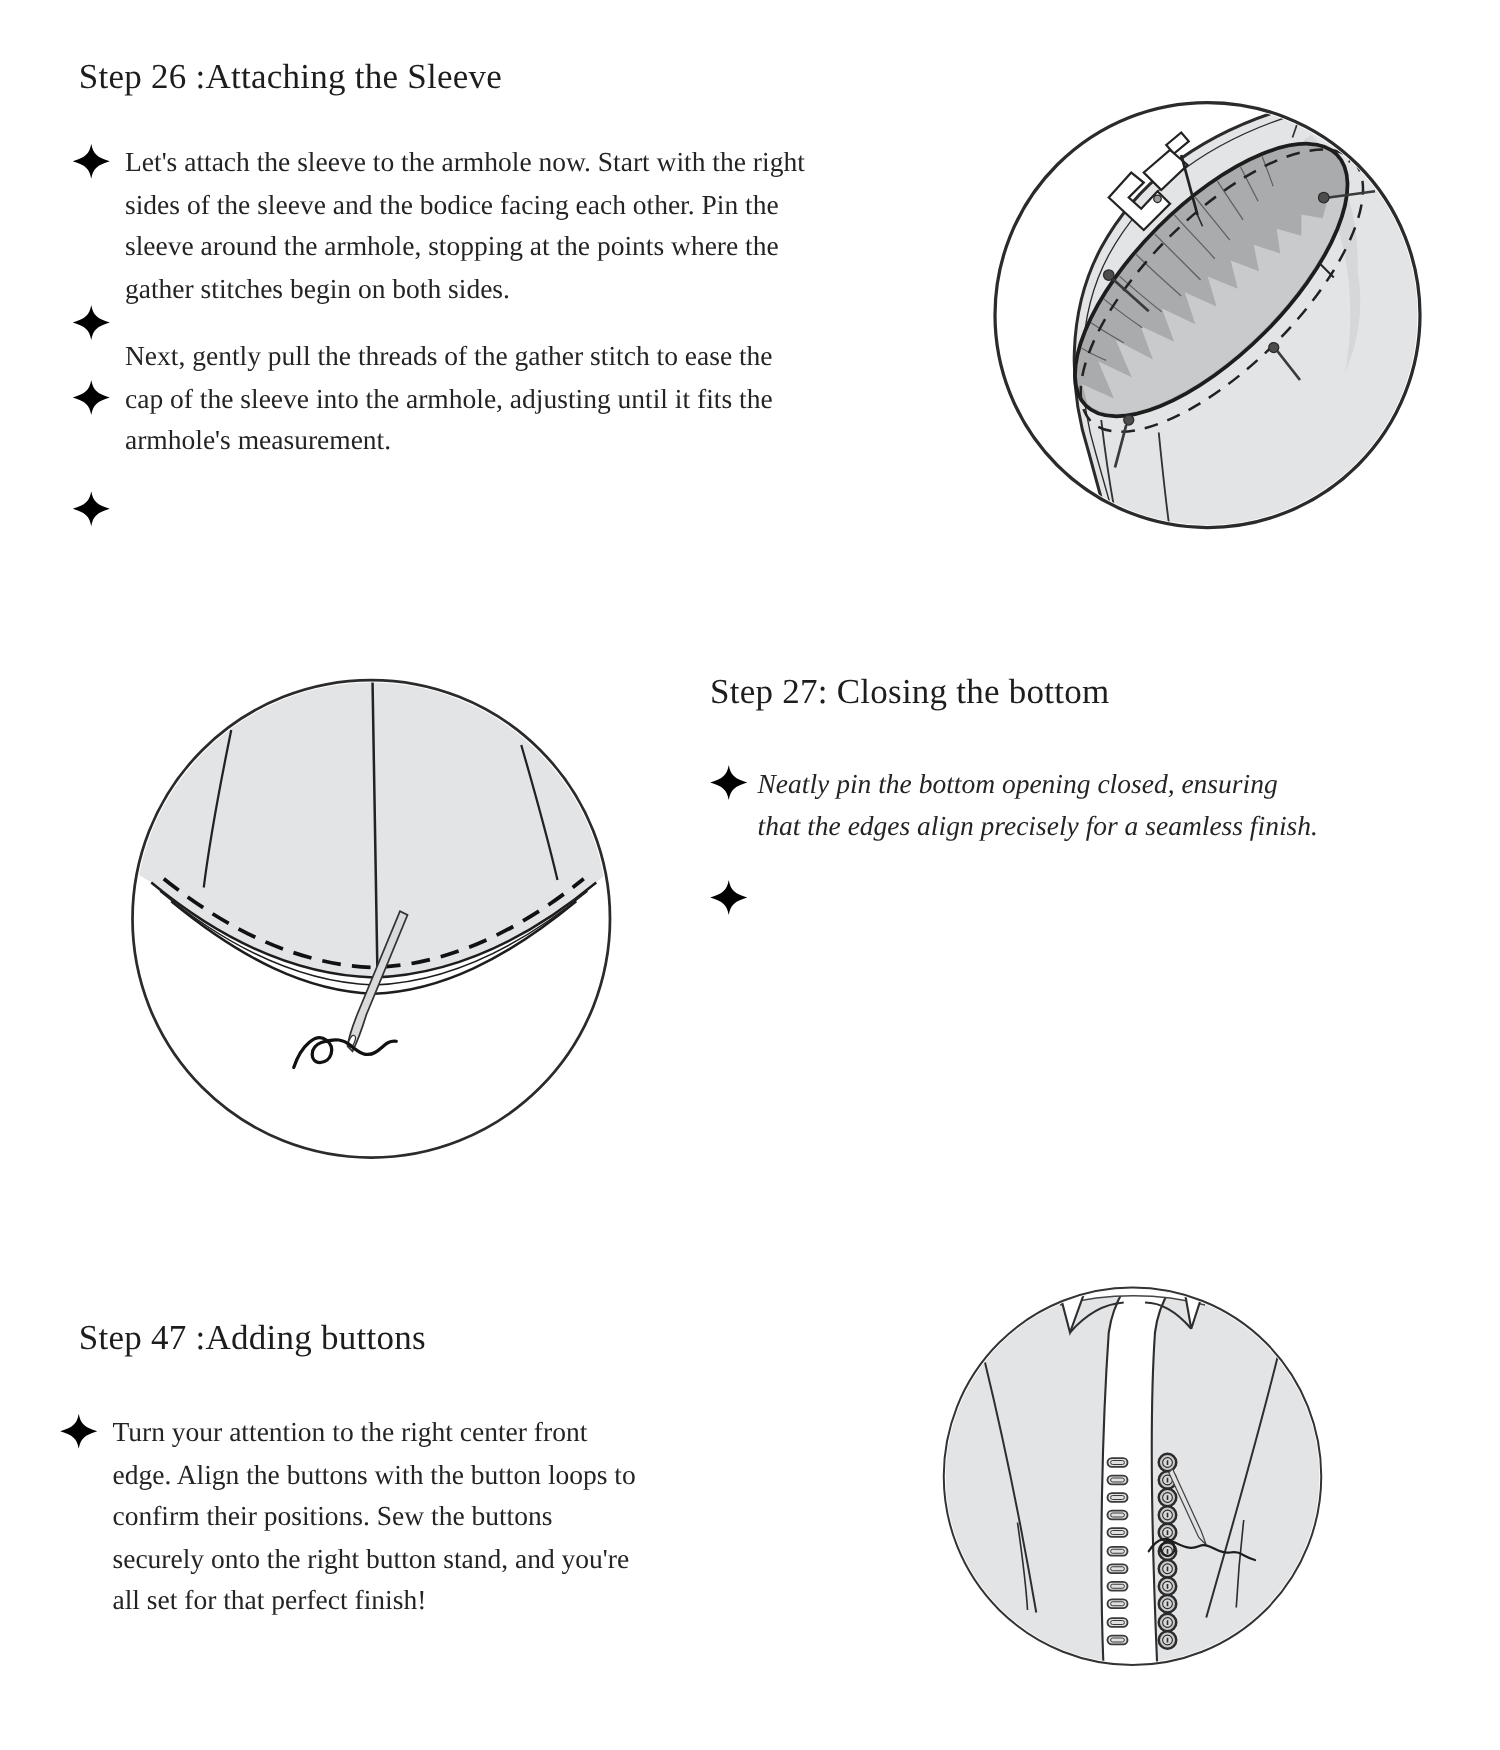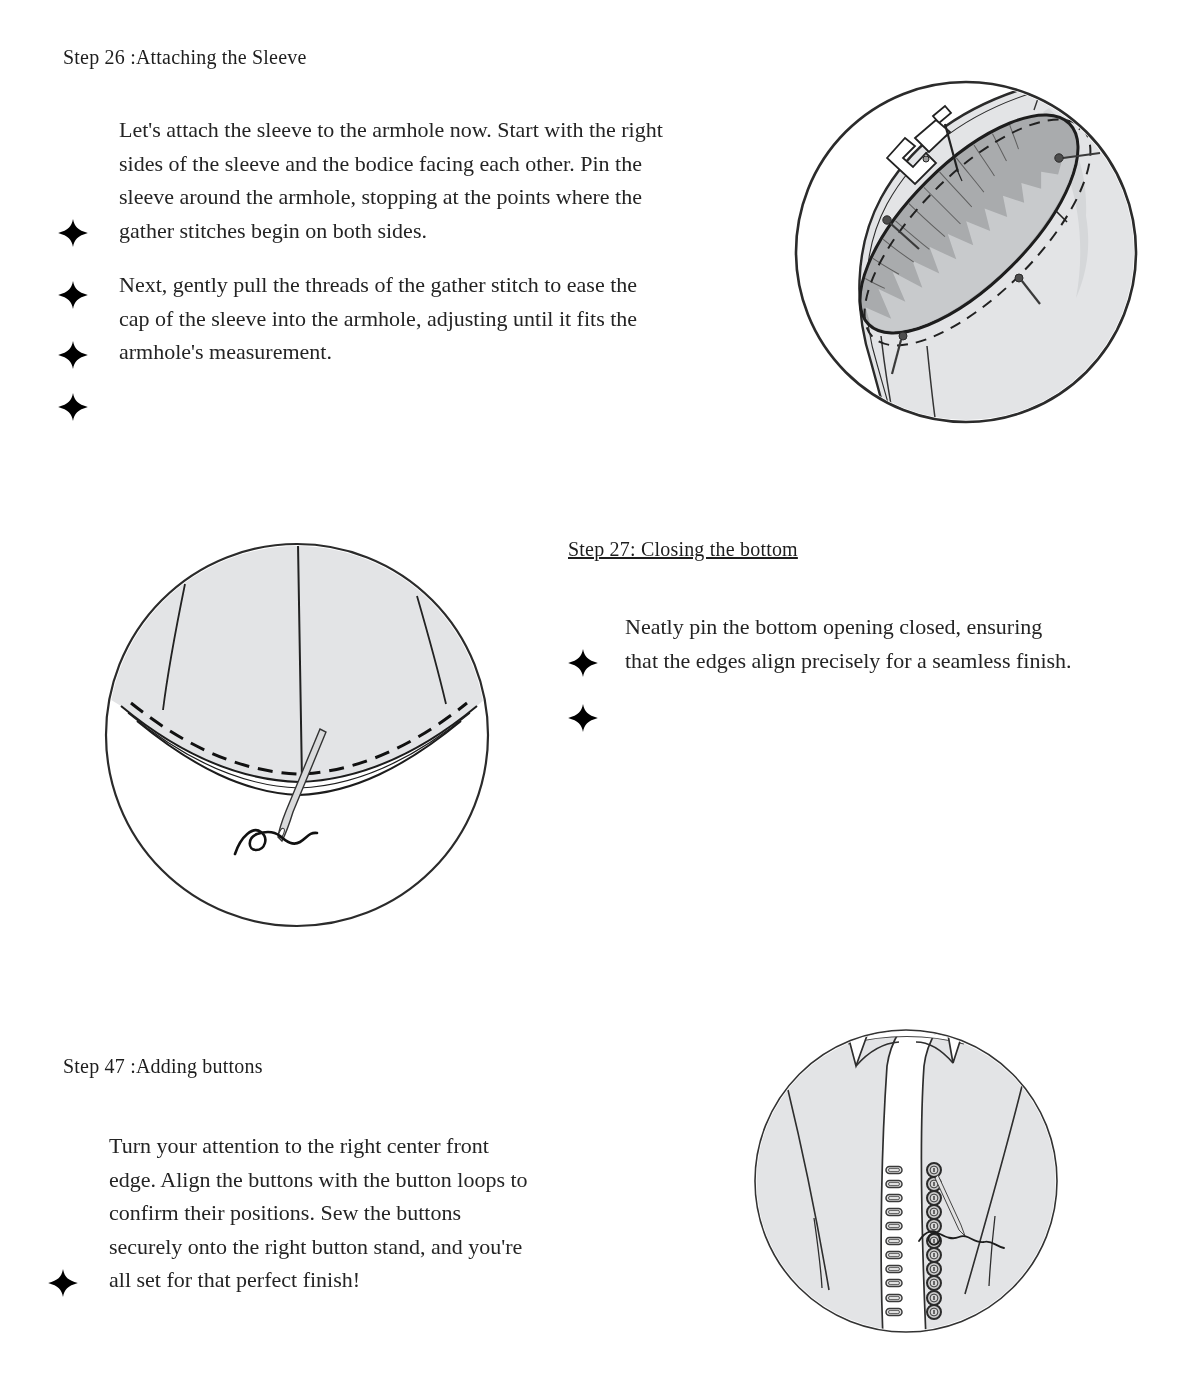--- a/index.html
+++ b/index.html
@@ -3,32 +3,32 @@
 <meta charset="utf-8">
 <style>
   html,body{margin:0;padding:0;}
   body{
     width:1200px;height:1400px;position:relative;overflow:hidden;
     background:#ffffff;color:#242424;
     font-family:"Liberation Serif", serif;
   }
   .abs{position:absolute;}
   h2{
-    font-size:20px;font-weight:normal;margin:0;color:#1d1d1d;
+    font-size:28px;font-weight:normal;margin:0;color:#1d1d1d;
     letter-spacing:0.2px;white-space:pre;
   }
   .bullets{display:flex;flex-direction:column;}
-  .bullet{display:flex;align-items:flex-end;gap:19px;}
+  .bullet{display:flex;align-items:flex-start;}
   .bullet .star-col{flex:0 0 30px;display:flex;flex-direction:column;}
   .star-glyph{display:block;width:30px;height:28px;margin-top:2px;}
   .bullet p{
     margin:0;font-size:22px;line-height:33.5px;white-space:pre-line;
   }
   .s26 .bullet p{padding-left:12px;}
-  .s27 .bullet p{padding-left:8px;}
+  .s27 .bullet p{padding-left:8px;font-style:italic;}
   .s28 .bullet p{padding-left:12px;}
   .s26 .b2{margin-top:21px;}
   .s26 .b2 .star-col{margin-top:-26px;}
   .s26 .b2 .star-gap{height:30px;}
   .s26 .b3{margin-top:22px;}
   .s27 .b1{margin-top:10px;}
   .s27 .b2{margin-top:25px;}
   .s27 .b3{margin-top:20px;}
   .s28 .b1{margin-top:4px;}
   figure{margin:0;}
@@ -163,21 +163,21 @@
           <path d="M 122,64 L 143,46 L 157,58 L 136,78 Z"></path>
           <path d="M 94,84 L 112,64 L 122,72 L 110,84 L 120,93 L 133,79 L 143,89 L 122,110 Z"></path>
           <circle cx="133" cy="85" r="3" fill="#9a9a9a" stroke-width="1"></circle>
           <path d="M 152,50 L 165,98" fill="none" stroke-width="2.2"></path>
           <path d="M 165,98 L 169,107" fill="none" stroke-width="1.2"></path>
         </g>
       </g>
     </svg>
   </figure>
 
-  <h2 class="abs" style="left:568px;top:538px;text-decoration:underline;">Step 27: Closing the bottom</h2>
+  <h2 class="abs" style="left:568px;top:538px;">Step 27: Closing the bottom</h2>
 
   <div class="abs bullets s27" style="left:568px;top:600px;width:610px;">
     <div class="bullet b1">
       <span class="star-col">
         <svg class="star-glyph" viewBox="0 0 36 34">
             <use href="#star4"></use>
           </svg>
       </span>
       <p>Neatly pin the bottom opening closed, ensuring
 that the edges align precisely for a seamless finish.</p>

